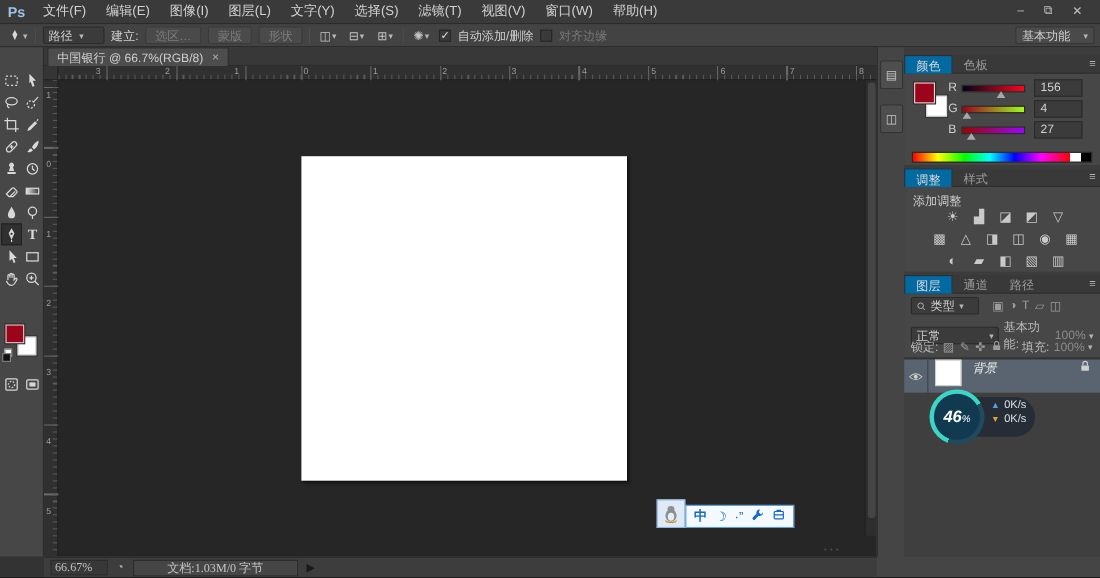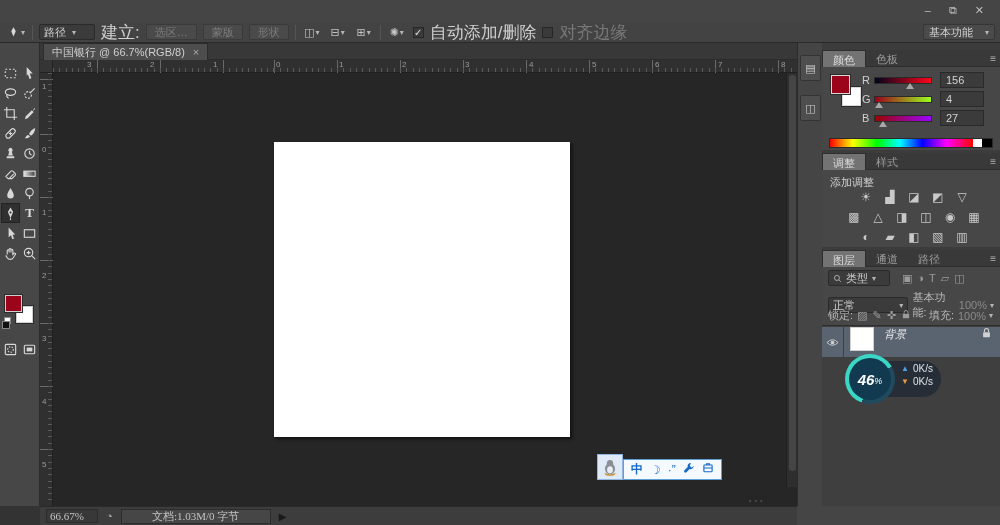--- a/index.html
+++ b/index.html
@@ -13,21 +13,21 @@
   .ps-logo { width:30px; text-align:center; font-weight:bold; font-size:13px; color:#9cc4e4; }
   .menu-item { padding:0 9px; font-size:12px; color:#d2d2d2; cursor:default; }
   .win-controls { right:4px; top:0; height:20px; display:flex; gap:18px; padding:0 12px; align-items:center; color:#bdbdbd; font-size:11px; }
 
   
   .optionsbar { left:0; top:22px; width:1000px; height:21px; background:#434343; border-bottom:1px solid #292929; display:flex; align-items:center; gap:6px; padding:0 6px; }
   .sep { width:1px; height:15px; background:#2e2e2e; border-right:1px solid #555; }
   .combo { background:#3b3b3b; border:1px solid #2a2a2a; border-radius:2px; height:16px; padding:0 4px; display:flex; align-items:center; gap:6px; font-size:11px; color:#d0d0d0; }
   .caret { font-size:8px; color:#b5b5b5; }
   .opt-btn { background:#4a4a4a; border:1px solid #3a3a3a; border-radius:2px; height:16px; padding:0 8px; font-size:11px; color:#7c7c7c; display:flex; align-items:center; }
-  .opt-label { font-size:17px; color:#cfcfcf; }
+  .opt-label { font-size:11px; color:#cfcfcf; }
   .icon-btn { width:20px; height:16px; display:flex; align-items:center; justify-content:center; color:#c3c3c3; font-size:11px; gap:1px; }
   .checkbox { width:11px; height:11px; background:#3a3a3a; border:1px solid #262626; display:inline-flex; align-items:center; justify-content:center; font-size:10px; color:#e3e3e3; }
   .checkbox.dim { color:transparent; }
   .dim-label { color:#787878; }
   .workspace-btn { position:absolute; right:5px; top:2px; width:72px; height:16px; background:#4a4a4a; border:1px solid #363636; border-radius:2px; font-size:11px; color:#cfcfcf; display:flex; align-items:center; justify-content:space-between; padding:0 5px; }
 
   
   .tabbar { left:0; top:43px; width:797px; height:17px; background:#383838; border-bottom:1px solid #2c2c2c; }
   .doc-tab { position:absolute; left:43px; top:0; height:17px; background:#4d4d4d; border:1px solid #2c2c2c; border-bottom:none; display:flex; align-items:center; gap:8px; padding:0 8px; font-size:11px; color:#cfcfcf; }
   .doc-tab .close { color:#a9a9a9; font-size:11px; }
@@ -76,21 +76,21 @@
 
   
   .dock { left:797px; top:43px; width:25px; height:463px; background:#454545; border-left:1px solid #2c2c2c; }
   .dock-btn { position:absolute; left:2px; width:21px; height:26px; background:#4e4e4e; border:1px solid #333; border-radius:2px; display:flex; align-items:center; justify-content:center; color:#c9c9c9; font-size:11px; }
 
   
   .panels { left:822px; top:43px; width:178px; height:463px; background:#3c3c3c; }
   .panel { position:absolute; left:0; width:178px; background:#474747; }
   .ptabs { position:absolute; left:0; top:0; width:100%; height:17px; background:#393939; border-bottom:1px solid #2e2e2e; display:flex; }
   .ptab { padding:2px 10px 0 10px; font-size:11px; color:#9b9b9b; height:17px; }
-  .ptab.active { background:#737373; color:#dadada; border:1px solid #2e2e2e; border-bottom:none; }
+  .ptab.active { background:#0369a1; color:#dadada; border:1px solid #2e2e2e; border-bottom:none; }
   .pmenu { position:absolute; right:4px; top:3px; color:#b0b0b0; font-size:10px; }
 
   
   .cp-swatches { position:absolute; left:9px; top:25px; width:34px; height:36px; }
   .cp-fg { position:absolute; left:0; top:0; width:19px; height:19px; background:#9c041b; border:1px solid #d8d8d8; box-shadow:0 0 0 1px #2c2c2c; z-index:2; }
   .cp-bg { position:absolute; left:11px; top:12px; width:19px; height:19px; background:#fff; border:1px solid #d8d8d8; box-shadow:0 0 0 1px #2c2c2c; }
   .ch-row { position:absolute; left:40px; height:16px; display:flex; align-items:center; }
   .ch-label { width:12px; font-size:11px; color:#cfcfcf; }
   .ch-track { position:relative; width:58px; height:7px; border:1px solid #2a2a2a; }
   .ch-thumb { position:absolute; bottom:-6px; width:0; height:0; border-left:4px solid transparent; border-right:4px solid transparent; border-bottom:6px solid #a8a8a8; }
@@ -134,20 +134,33 @@
   .zoom-field { width:52px; height:14px; background:#383838; border:1px solid #2c2c2c; color:#c3c3c3; display:flex; align-items:center; padding-left:3px; font-size:11px; }
   .status-icon { color:#a9a9a9; font-size:11px; }
   .doc-field { width:150px; height:15px; background:#464646; border:1px solid #2c2c2c; color:#c3c3c3; display:flex; align-items:center; justify-content:center; font-size:11px; }
   .doc-arrow { color:#191919; font-size:10px; }
 </style>
 </head>
 <body>
 
 <div class="app">
 
+  <div class="abs menubar">
+    <span class="ps-logo">Ps</span>
+    <span class="menu-item">文件(F)</span>
+    <span class="menu-item">编辑(E)</span>
+    <span class="menu-item">图像(I)</span>
+    <span class="menu-item">图层(L)</span>
+    <span class="menu-item">文字(Y)</span>
+    <span class="menu-item">选择(S)</span>
+    <span class="menu-item">滤镜(T)</span>
+    <span class="menu-item">视图(V)</span>
+    <span class="menu-item">窗口(W)</span>
+    <span class="menu-item">帮助(H)</span>
+  </div>
   <div class="abs win-controls">
     <span>–</span>
     <span>⧉</span>
     <span>✕</span>
   </div>
 
   <div class="abs optionsbar">
     <span class="icon-btn">
       <svg width="13" height="13" viewBox="0 0 16 16">
           <path d="M8 1.5 L10.8 6.5 L8 13 L5.2 6.5 Z" fill="#d8d8d8"></path>

